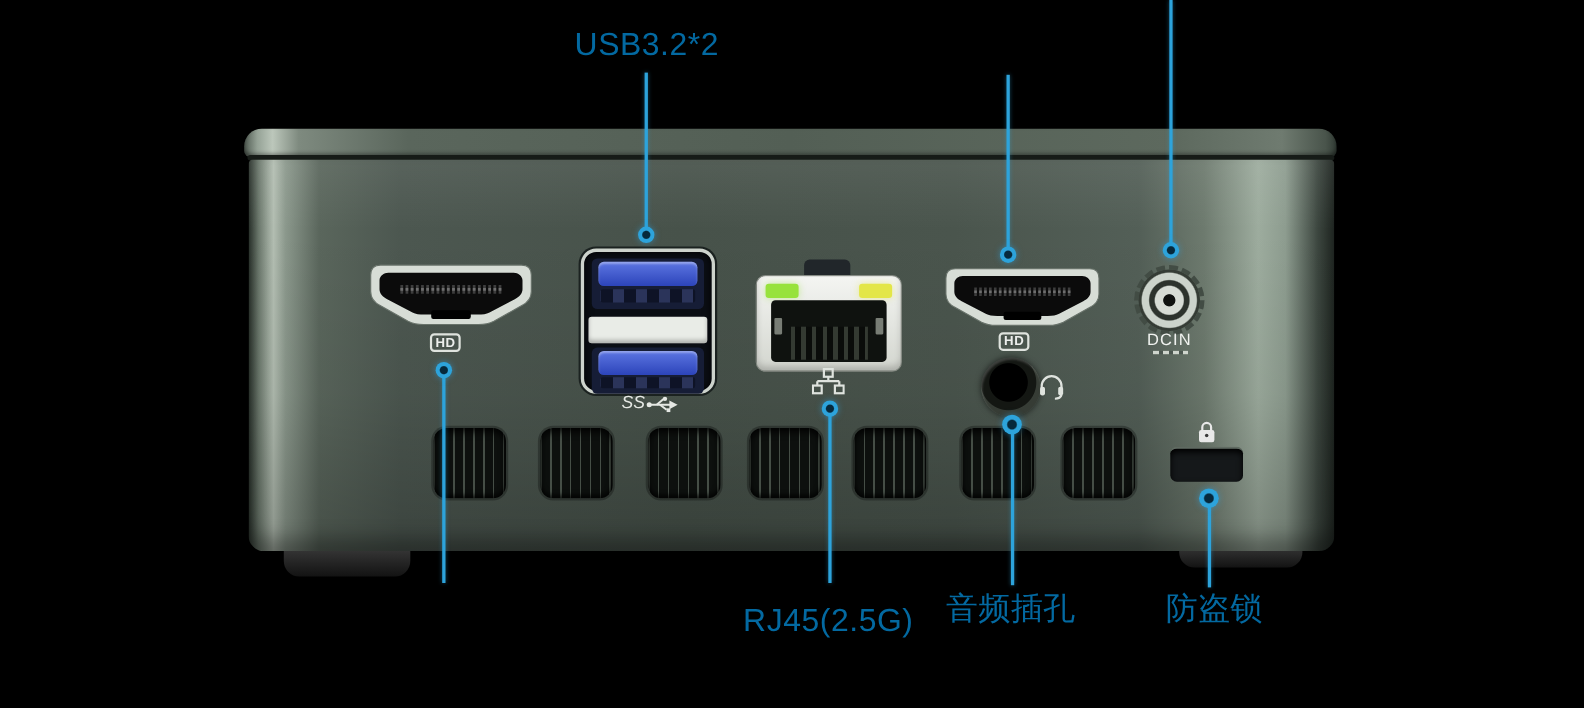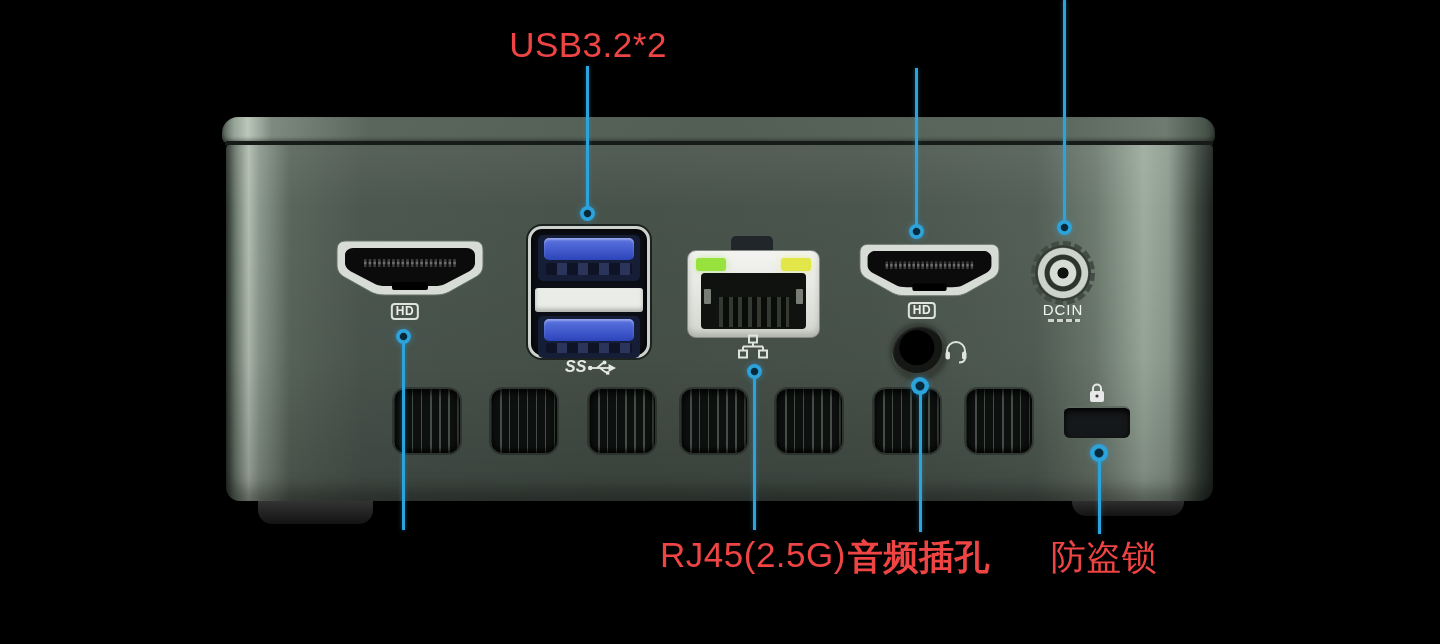--- a/index.html
+++ b/index.html
@@ -47,21 +47,21 @@
     width:3px;background:#2da3db;z-index:3;
     box-shadow:0 0 4px rgba(45,163,219,.45);
   }
   .cdot{
     width:15px;height:15px;border-radius:50%;z-index:4;
     background:radial-gradient(circle,#06293c 0 30%,#2da3db 40% 100%);
     box-shadow:0 0 6px rgba(45,163,219,.55);
   }
   .cdot.big{width:18px;height:18px;}
   .clabel{
-    color:#ef4444;font-size:35px;white-space:nowrap;z-index:5;
+    color:#0369a1;font-size:29px;white-space:nowrap;z-index:5;
     transform:translateX(-50%);letter-spacing:.5px;
   }
 
   
   .hd-badge{
     color:#eceeec;border:2px solid #dfe3de;border-radius:4px;
     font-size:12px;font-weight:bold;line-height:13px;padding:0 3px;
     transform:translateX(-50%);z-index:2;letter-spacing:.5px;
   }
   .usb-block{
@@ -69,21 +69,21 @@
     background:#0b0e14;border:3px solid #cdd3cc;border-radius:14px;
     box-shadow:0 0 0 2px #1b2220,inset 0 0 8px #000;
   }
   .usb-cavity{left:7px;width:102px;height:46px;background:#161d36;border-radius:5px;}
   .usb-tongue{left:6px;top:3px;width:90px;height:22px;border-radius:5px;
     background:linear-gradient(180deg,#5d76e2,#2c44ba);box-shadow:inset 0 2px 2px rgba(255,255,255,.35);}
   .usb-teeth{left:8px;top:28px;width:86px;height:12px;
     background:repeating-linear-gradient(90deg,#0e1326 0 11px,#2b345a 11px 21px);border-radius:2px;}
   .usb-divider{left:4px;top:59px;width:108px;height:24px;background:#e9ece7;border-radius:3px;
     box-shadow:inset 0 -3px 4px rgba(0,0,0,.25);}
-  .ss-logo{color:#e5e8e4;font-size:16px;font-weight:bold;font-style:italic;z-index:2;
+  .ss-logo{color:#e5e8e4;font-size:16px;font-weight:normal;font-style:italic;z-index:2;
     display:flex;align-items:center;gap:1px;}
   .rj45-tab{left:731px;top:236px;width:42px;height:18px;background:#21262a;border-radius:5px 5px 0 0;z-index:2;}
   .rj45-body{
     left:687px;top:250px;width:131px;height:86px;z-index:2;
     background:linear-gradient(180deg,#f4f5f2,#d3d6cf);border-radius:9px;
     border:1px solid #868b84;box-shadow:inset 0 -4px 6px rgba(0,0,0,.18);
   }
   .led{top:7px;width:30px;height:13px;border-radius:3px;}
   .rj45-cavity{left:13px;top:22px;width:105px;height:56px;background:#0f120f;border-radius:4px;}
   .latch{top:16px;width:7px;height:15px;background:#787d75;border-radius:1px;}
@@ -223,17 +223,17 @@
 
   <div class="abs cdot" style="left:580px;top:206px;"></div>
   <div class="abs cdot" style="left:909px;top:224px;"></div>
   <div class="abs cdot" style="left:1057px;top:220px;"></div>
   <div class="abs cdot" style="left:396px;top:329px;"></div>
   <div class="abs cdot" style="left:747px;top:364px;"></div>
   <div class="abs cdot big" style="left:911px;top:377px;"></div>
   <div class="abs cdot big" style="left:1090px;top:444px;"></div>
 
   <div class="abs clabel" style="left:588px;top:25px;">USB3.2*2</div>
-  <div class="abs clabel" style="left:753px;top:535px;">RJ45(2.5G)</div>
-  <div class="abs clabel" style="left:919px;top:534px;font-weight:bold;">音频插孔</div>
+  <div class="abs clabel" style="left:753px;top:549px;">RJ45(2.5G)</div>
+  <div class="abs clabel" style="left:919px;top:534px;">音频插孔</div>
   <div class="abs clabel" style="left:1104px;top:534px;">防盗锁</div>
 
 </div>
 
 </body></html>

